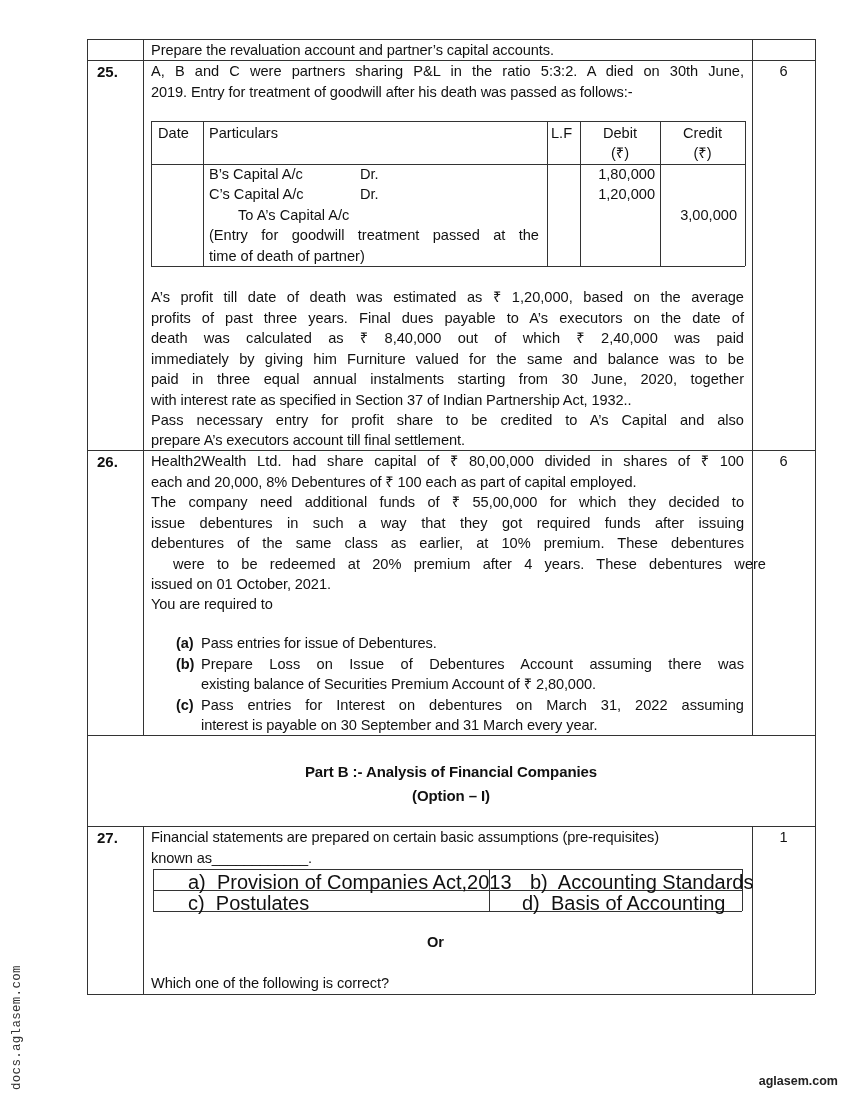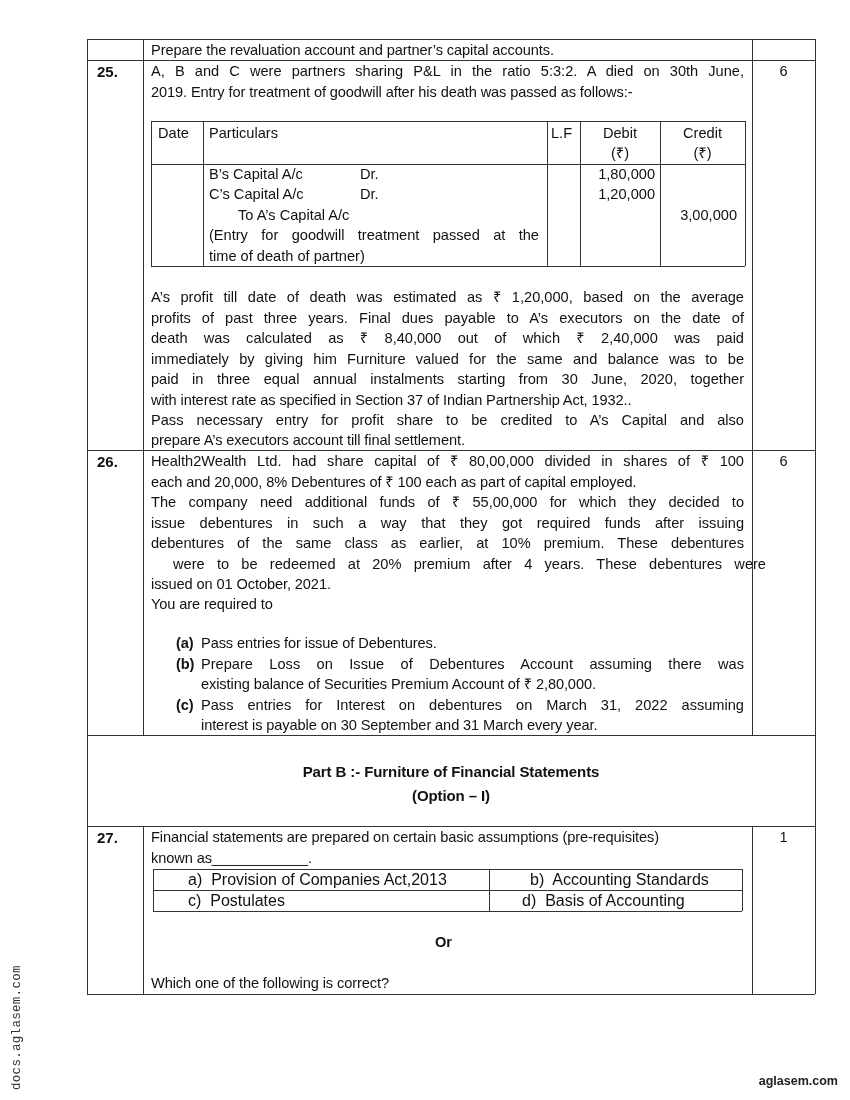--- a/index.html
+++ b/index.html
@@ -8,21 +8,21 @@
   .hl { position:absolute; height:0; border-top:1.3px solid #333; }
   .vl { position:absolute; width:0; border-left:1.3px solid #333; }
   .txt { position:absolute; font-size:14.6px; line-height:20.6px; white-space:nowrap; letter-spacing:-0.1px; }
   .just { position:absolute; font-size:14.6px; line-height:20.6px; text-align:justify; text-align-last:justify; white-space:nowrap; }
   .qn { position:absolute; font-weight:bold; font-size:15px; }
   .mk { position:absolute; font-size:14.6px; text-align:center; width:63px; }
   .jt { position:absolute; font-size:14.6px; line-height:20.6px; }
   .bold { font-weight:bold; }
   .c { text-align:center; }
   .r { text-align:right; }
-  .opt { position:absolute; font-size:16px; }
+  .opt { position:absolute; font-size:20px; }
   .wm-left { position:absolute; left:10px; top:1090px; transform:rotate(-90deg); transform-origin:left top;
              font-family:"Liberation Mono", monospace; font-size:12.5px; color:#333; white-space:nowrap; letter-spacing:0.3px; }
   .wm-right { position:absolute; right:12px; top:1074px; font-family:"Liberation Sans", sans-serif; font-weight:bold; font-size:12.5px; color:#222; }
 </style>
 </head>
 <body>
 
 <div>
 
   <div class="hl" style="left:87px;width:728px;top:39px;"></div>
@@ -105,21 +105,21 @@
 <div class="txt" style="left:201px;top:633px;text-align:right;">Pass entries for issue of Debentures.</div>
 
 <div class="txt bold" style="left:176px;top:654px;">(b)</div>
 <div class="just" style="left:201px;top:654px;width:543px;">Prepare Loss on Issue of Debentures Account assuming there was</div>
 <div class="txt" style="left:201px;top:674px;">existing balance of Securities Premium Account of ₹ 2,80,000.</div>
 
 <div class="txt bold" style="left:176px;top:695px;">(c)</div>
 <div class="just" style="left:201px;top:695px;width:543px;">Pass entries for Interest on debentures on March 31, 2022 assuming</div>
 <div class="txt" style="left:201px;top:715px;">interest is payable on 30 September and 31 March every year.</div>
 
-<div class="txt bold c" style="left:87px;width:728px;top:762px;font-size:15px;">Part B :- Furniture of Financial Statements</div>
+<div class="txt bold c" style="left:87px;width:728px;top:762px;font-size:15px;">Part B :- Analysis of Financial Companies</div>
 <div class="txt bold c" style="left:87px;width:728px;top:786px;font-size:15px;">(Option – I)</div>
 
 <div class="qn" style="left:97px;top:829px;">27.</div>
 <div class="mk" style="left:752px;top:829px;">1</div>
 <div class="txt" style="left:151px;top:827px;">Financial statements are prepared on certain basic assumptions (pre-requisites)</div>
 <div class="txt" style="left:151px;top:848px;">known as____________.</div>
 
 <div>
   <div class="hl" style="left:153px;width:589px;top:869px;"></div>
   <div class="hl" style="left:153px;width:589px;top:890px;"></div>
@@ -139,17 +139,17 @@
   <div class="opt" style="left:188px;top:892px;">
     <span>c)</span>&nbsp;
     <span>Postulates</span>
   </div>
   <div class="opt" style="left:522px;top:892px;">
     <span>d)</span>&nbsp;
     <span>Basis of Accounting</span>
   </div>
 </div>
 
-<div class="txt bold c" style="left:139px;width:609px;top:932px;">Or</div>
+<div class="txt bold c" style="left:131px;width:609px;top:932px;">Or</div>
 <div class="txt" style="left:151px;top:973px;">Which one of the following is correct?</div>
 
 <div class="wm-left">docs.aglasem.com</div>
 <div class="wm-right">aglasem.com</div>
 
 </body></html>

